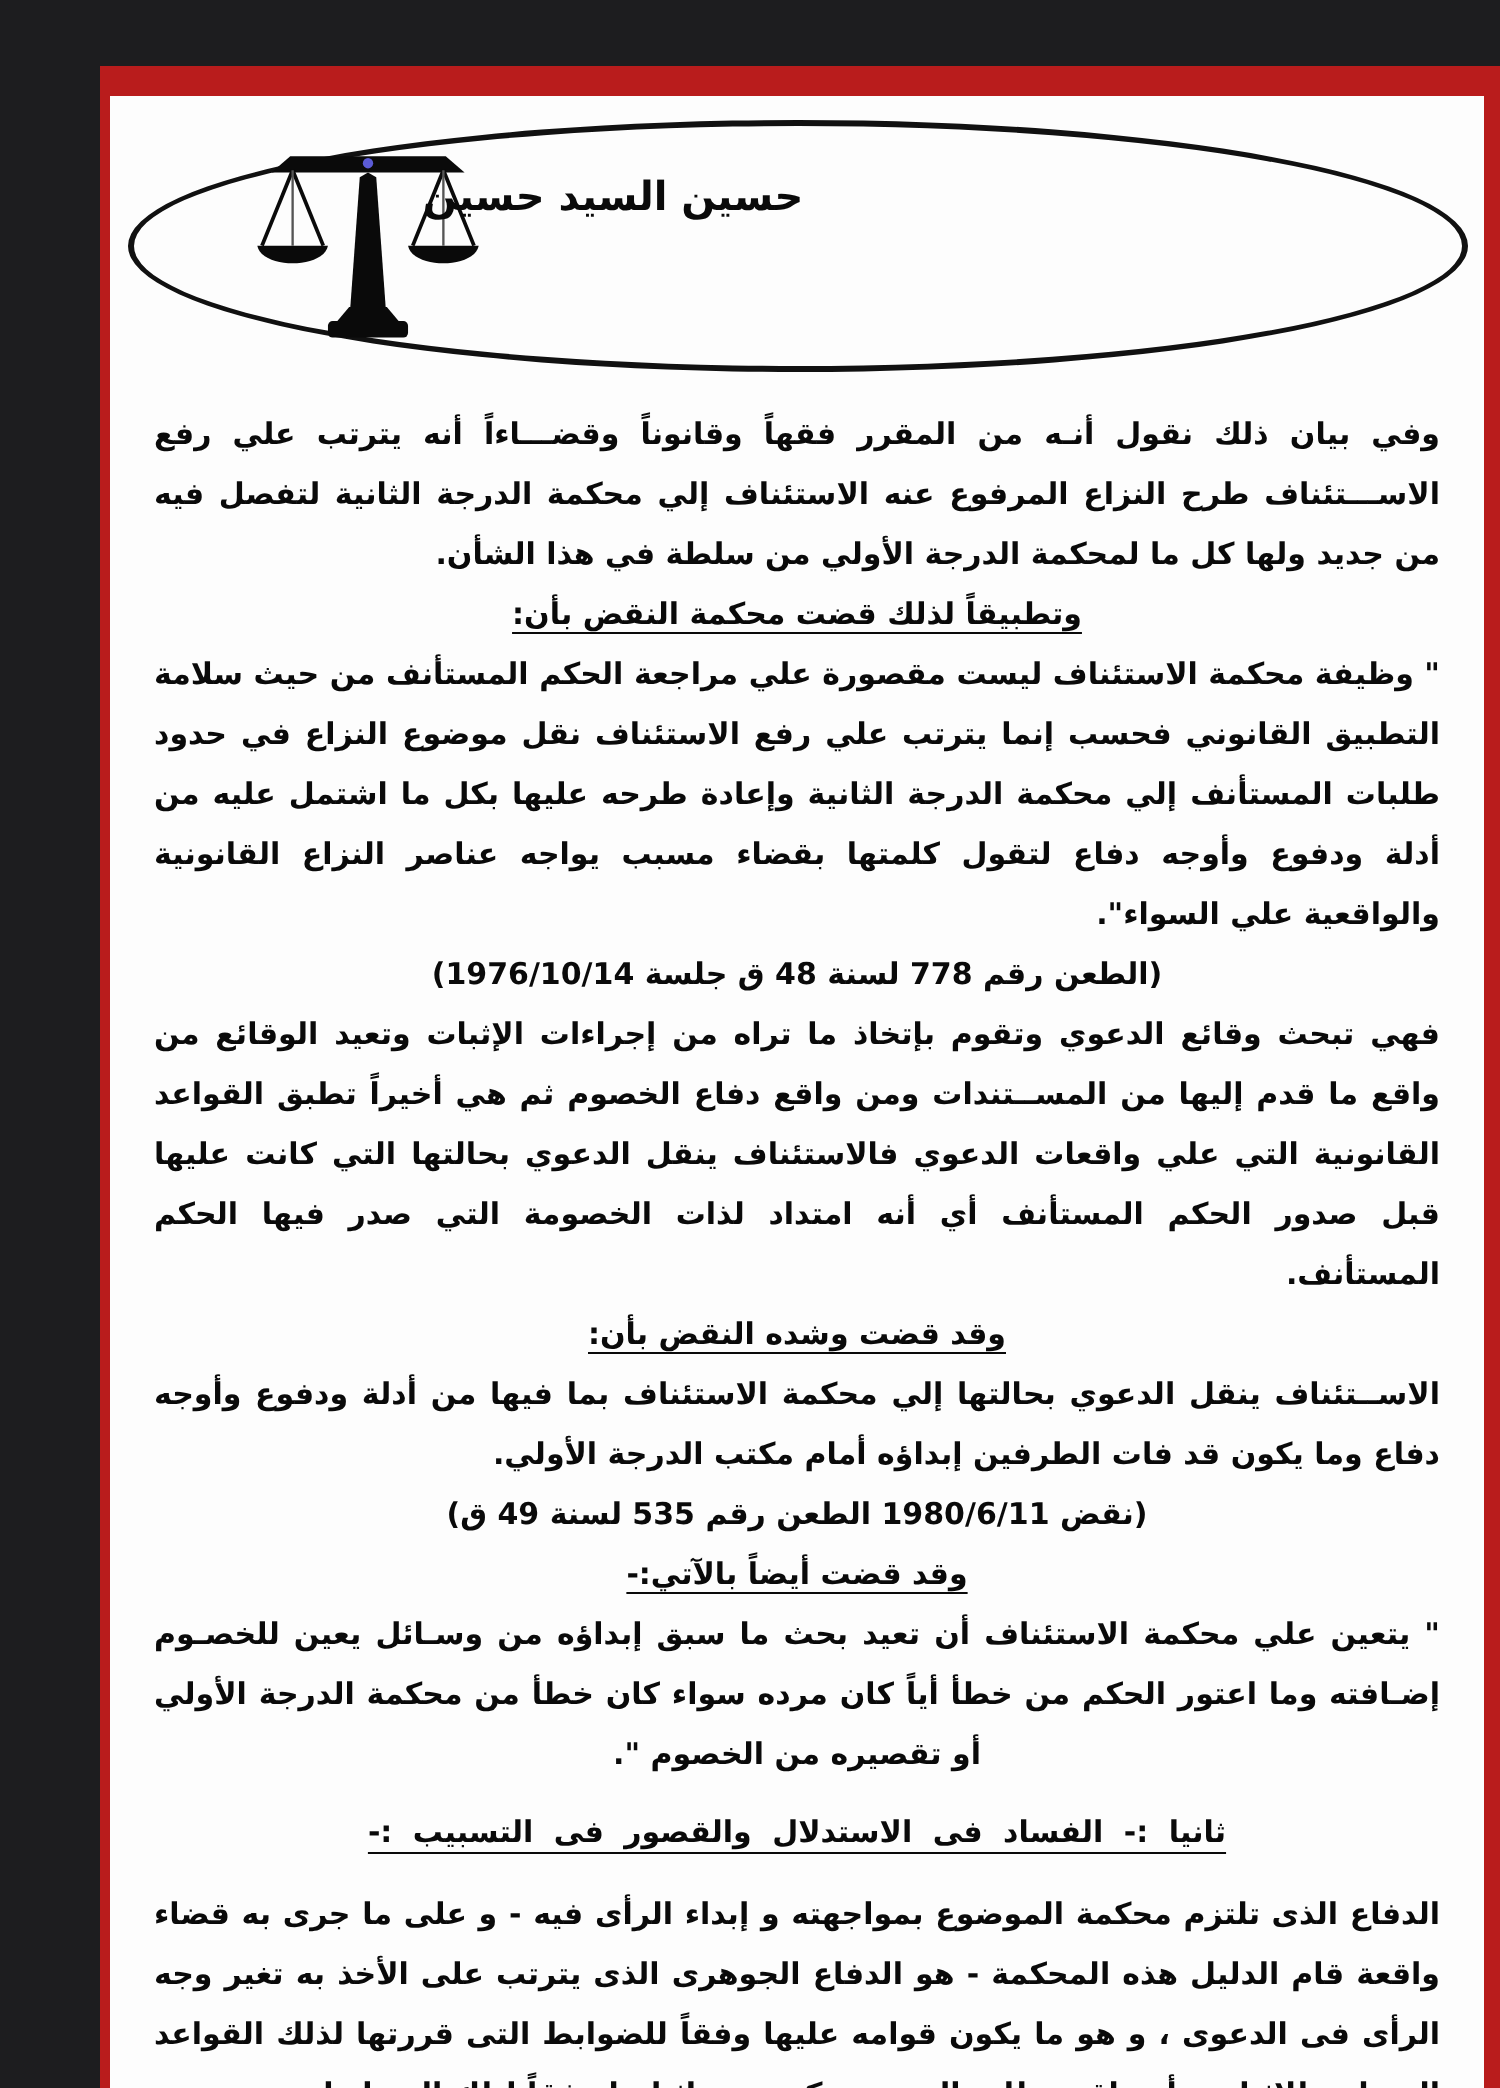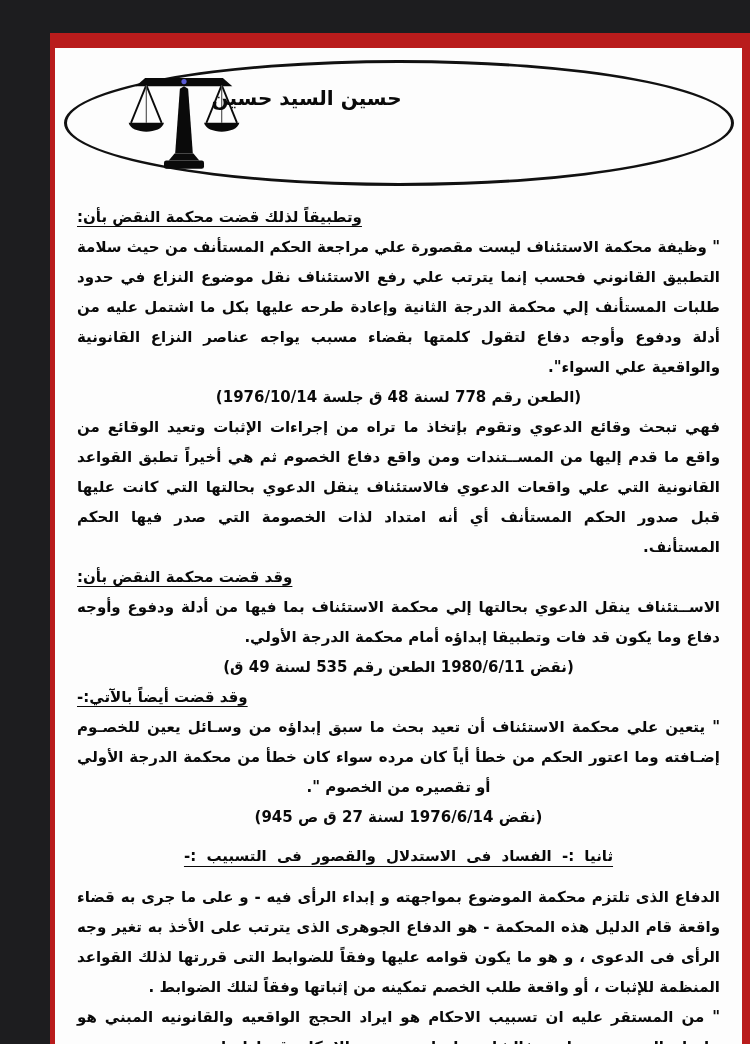--- a/index.html
+++ b/index.html
@@ -67,21 +67,21 @@
   .content p{margin:0;}
   .para{
     text-align:justify;
     text-align-last:right;
   }
   .para-centerlast{
     text-align:justify;
     text-align-last:center;
   }
   .ruling-heading{
-    text-align:left;
+    text-align:center;
     text-decoration:underline;
     text-underline-offset:4px;
   }
   .citation{
     text-align:center;
   }
   .section-heading{
     text-align:center;
     font-size:15px;
     line-height:44px;
@@ -120,29 +120,29 @@
         <line x1="82" y1="12" x2="82" y2="44" stroke="#555" stroke-width="1"></line>
 
         <path d="M67 44 L97 44 C95 54 69 54 67 44 Z" fill="#0a0a0a"></path>
       </svg>
       <div class="head-text">
         <div class="lawyer-name">حسين السيد حسين</div>
       </div>
     </div>
 
     <div class="content">
+      <p class="para">وفي بيان ذلك نقول أنـه من المقرر فقهاً وقانوناً وقضـــاءاً أنه يترتب علي رفع الاســـتئناف طرح النزاع المرفوع عنه الاستئناف إلي محكمة الدرجة الثانية لتفصل فيه من جديد ولها كل ما لمحكمة الدرجة الأولي من سلطة في هذا الشأن.</p>
       <p class="ruling-heading">وتطبيقاً لذلك قضت محكمة النقض بأن:</p>
       <p class="para">" وظيفة محكمة الاستئناف ليست مقصورة علي مراجعة الحكم المستأنف من حيث سلامة التطبيق القانوني فحسب إنما يترتب علي رفع الاستئناف نقل موضوع النزاع في حدود طلبات المستأنف إلي محكمة الدرجة الثانية وإعادة طرحه عليها بكل ما اشتمل عليه من أدلة ودفوع وأوجه دفاع لتقول كلمتها بقضاء مسبب يواجه عناصر النزاع القانونية والواقعية علي السواء".</p>
       <p class="citation">(الطعن رقم 778 لسنة 48 ق جلسة 1976/10/14)</p>
       <p class="para">فهي تبحث وقائع الدعوي وتقوم بإتخاذ ما تراه من إجراءات الإثبات وتعيد الوقائع من واقع ما قدم إليها من المســتندات ومن واقع دفاع الخصوم ثم هي أخيراً تطبق القواعد القانونية التي علي واقعات الدعوي فالاستئناف ينقل الدعوي بحالتها التي كانت عليها قبل صدور الحكم المستأنف أي أنه امتداد لذات الخصومة التي صدر فيها الحكم المستأنف.</p>
-      <p class="ruling-heading">وقد قضت محكمة النقض بأن:</p>
-      <p class="para">الاســتئناف ينقل الدعوي بحالتها إلي محكمة الاستئناف بما فيها من أدلة ودفوع وأوجه دفاع وما يكون قد فات وتطبيقا إبداؤه أمام محكمة الدرجة الأولي.</p>
+      <p class="ruling-heading">وقد قضت وشده النقض بأن:</p>
+      <p class="para">الاســتئناف ينقل الدعوي بحالتها إلي محكمة الاستئناف بما فيها من أدلة ودفوع وأوجه دفاع وما يكون قد فات الطرفين إبداؤه أمام مكتب الدرجة الأولي.</p>
       <p class="citation">(نقض 1980/6/11 الطعن رقم 535 لسنة 49 ق)</p>
       <p class="ruling-heading">وقد قضت أيضاً بالآتي:-</p>
       <p class="para-centerlast">" يتعين علي محكمة الاستئناف أن تعيد بحث ما سبق إبداؤه من وسـائل يعين للخصـوم إضـافته وما اعتور الحكم من خطأ أياً كان مرده سواء كان خطأ من محكمة الدرجة الأولي أو تقصيره من الخصوم ".</p>
-      <p class="citation">(نقض 1976/6/14 لسنة 27 ق ص 945)</p>
       <p class="section-heading">ثانيا :- الفساد فى الاستدلال والقصور فى التسبيب :-</p>
       <p class="para">الدفاع الذى تلتزم محكمة الموضوع بمواجهته و إبداء الرأى فيه - و على ما جرى به قضاء واقعة قام الدليل هذه المحكمة - هو الدفاع الجوهرى الذى يترتب على الأخذ به تغير وجه الرأى فى الدعوى ، و هو ما يكون قوامه عليها وفقاً للضوابط التى قررتها لذلك القواعد المنظمة للإثبات ، أو واقعة طلب الخصم تمكينه من إثباتها وفقاً لتلك الضوابط .</p>
       <p class="para">" من المستقر عليه ان تسبيب الاحكام هو ايراد الحجج الواقعيه والقانونيه المبني هو عليها والنتيجه هي له , فالشارع بايجابه تسبيب الاحكام قد اراد ان يضمن عدم تميز القضاه وشده عنايتهم بتمحيص مزاعم الخصوم ووزن ادلتهم ودراسه جميع نقط النزاع الواقعيه والقانونيه دراسه كافيه تمكنهم من استخلاص الحجج التي يبنون عليها اراءهم حتي لايصدروا</p>
     </div>
 
   </div>
 </div>
 
 </body></html>

